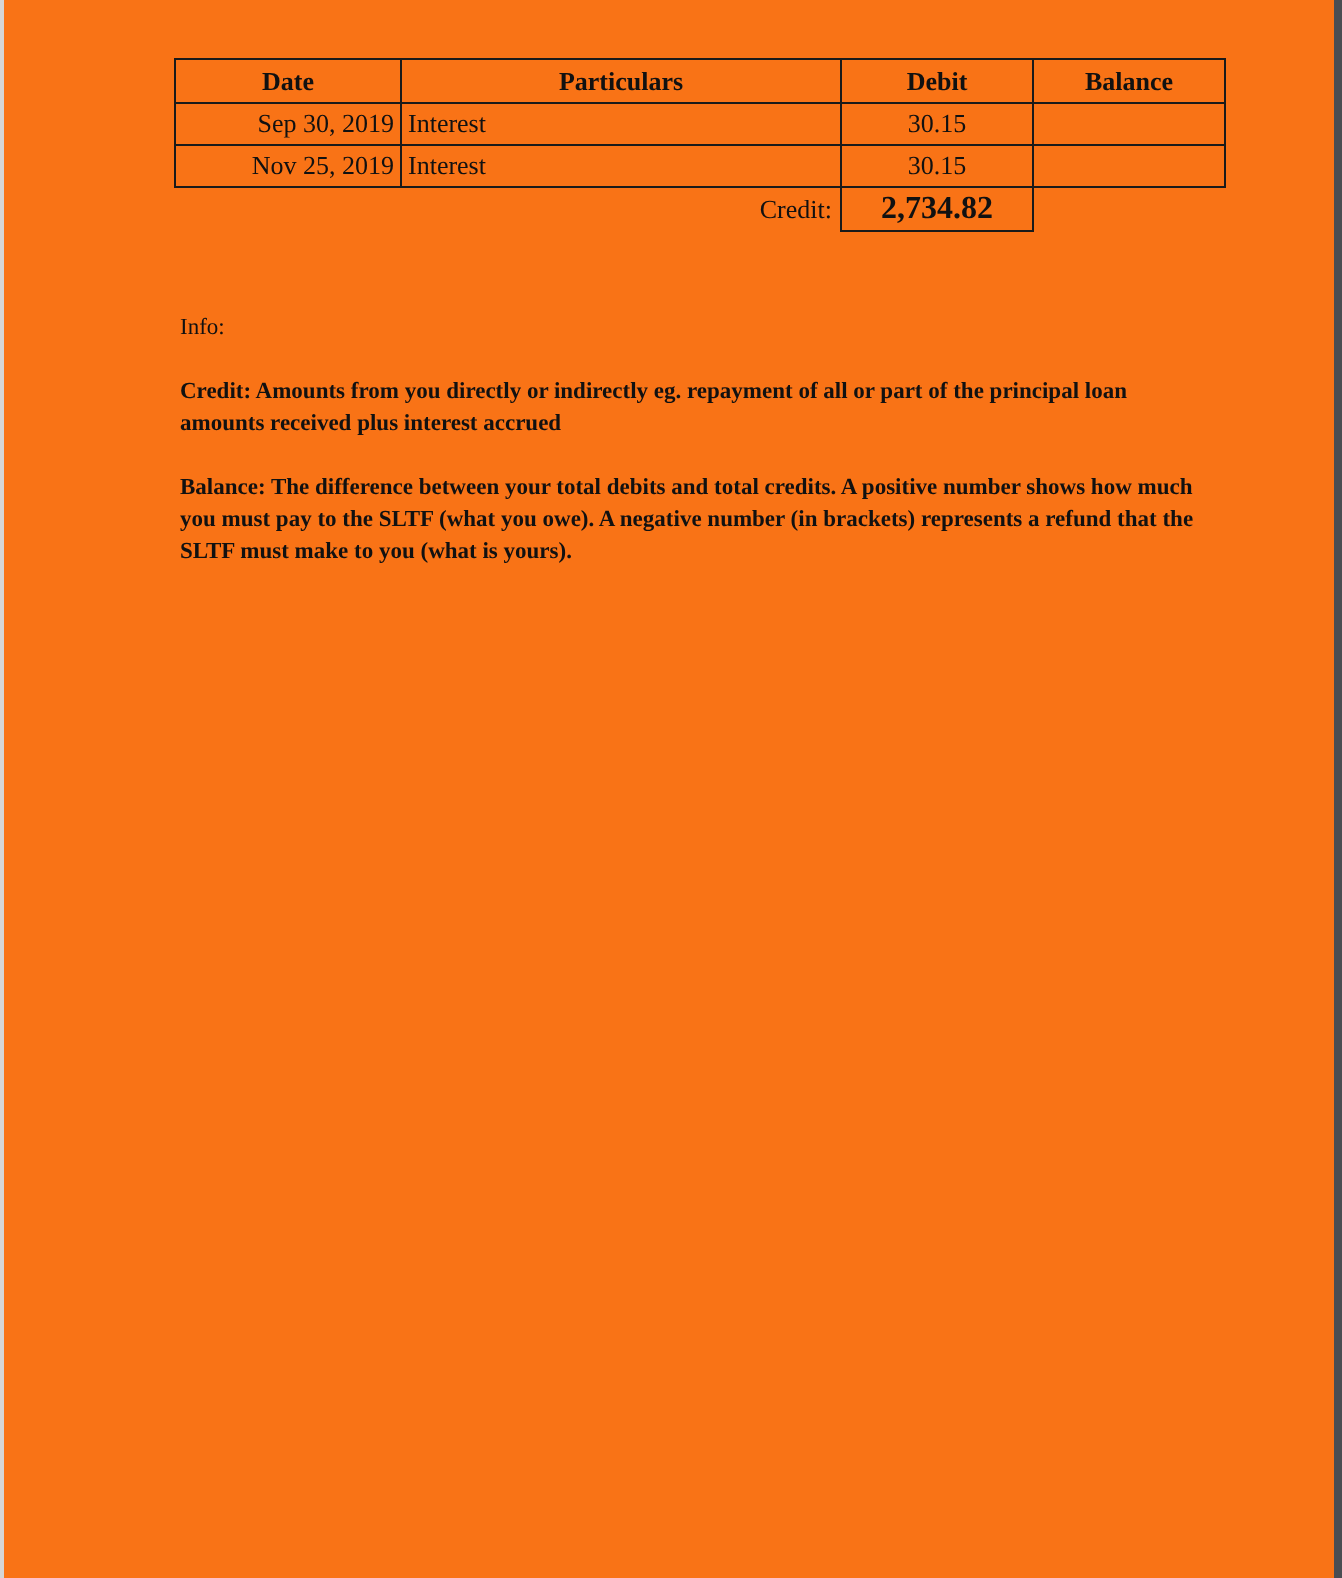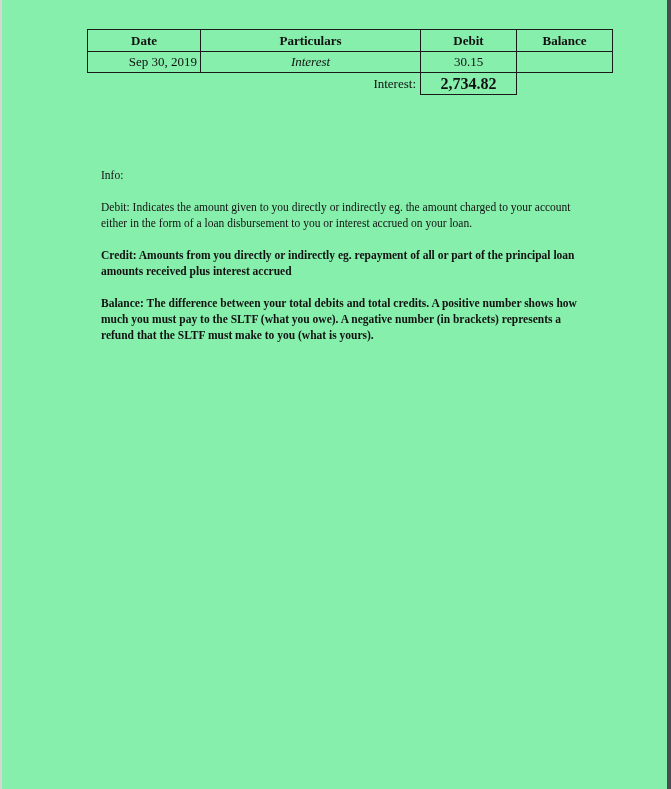--- a/index.html
+++ b/index.html
@@ -24,21 +24,21 @@
     .right-edge {
       position: absolute;
       right: 0; top: 0;
       width: 4px; height: 789px;
       background: #4a4d52;
     }
     .page {
       position: absolute;
       left: 2px; top: 0;
       width: 665px; height: 789px;
-      background: #86efac;
+      background: #f97316;
     }
     table.ledger {
       position: absolute;
       left: 85px;
       top: 29px;
       border-collapse: collapse;
       font-size: 13px;
     }
     table.ledger th, table.ledger td {
       border: 1.5px solid #1a1a1a;
@@ -50,21 +50,21 @@
     table.ledger th {
       font-weight: bold;
       text-align: center;
       height: 21px;
     }
     .col-date { width: 106px; }
     .col-part { width: 213px; }
     .col-debit { width: 89px; margin-top: 28px; }
     .col-credit { width: 89px; }
     td.date { text-align: right; }
-    td.part { text-align: center; font-style: italic; }
+    td.part { text-align: left; }
     td.debit { text-align: center; }
     td.credit { text-align: right; }
     tr.balance-row td {
       border: none;
     }
     tr.balance-row td.balance-label {
       text-align: right;
       padding-right: 4px;
     }
     tr.balance-row td.balance-value {
@@ -76,21 +76,21 @@
     }
     .info {
       position: absolute;
       left: 83px;
       top: 151px;
       width: 520px;
       font-size: 11.5px;
       line-height: 16px;
     }
     .info p {
-      margin: 16px;
+      margin: 5px;
     }
     .info p.spaced {
       margin-top: 16px;
       font-weight: bold;
     }
   </style>
 </head>
 <body>
 
 <div class="left-edge"></div>
@@ -105,30 +105,35 @@
         <th class="col-credit">Balance</th>
       </tr>
     </thead>
     <tbody>
       <tr>
         <td class="date">Sep 30, 2019</td>
         <td class="part">Interest</td>
         <td class="debit">30.15</td>
         <td class="credit"></td>
       </tr>
+      <tr>
+        <td class="date">Nov 25, 2019</td>
+        <td class="part">Interest</td>
+        <td class="debit">30.15</td>
+        <td class="credit"></td>
+      </tr>
       <tr class="balance-row">
         <td></td>
-        <td class="balance-label">Interest:</td>
+        <td class="balance-label">Credit:</td>
         <td class="balance-value">2,734.82</td>
         <td></td>
       </tr>
     </tbody>
   </table>
 
   <div class="info">
     <p>Info:</p>
-    <p>Debit: Indicates the amount given to you directly or indirectly eg. the amount charged to your account either in the form of a loan disbursement to you or interest accrued on your loan.</p>
     <p class="spaced">Credit: Amounts from you directly or indirectly eg. repayment of all or part of the principal loan amounts received plus interest accrued</p>
     <p class="spaced">Balance: The difference between your total debits and total credits. A positive number shows how much you must pay to the SLTF (what you owe). A negative number (in brackets) represents a refund that the SLTF must make to you (what is yours).</p>
   </div>
 
 </div>
 <div class="right-edge"></div>
 
 </body></html>

